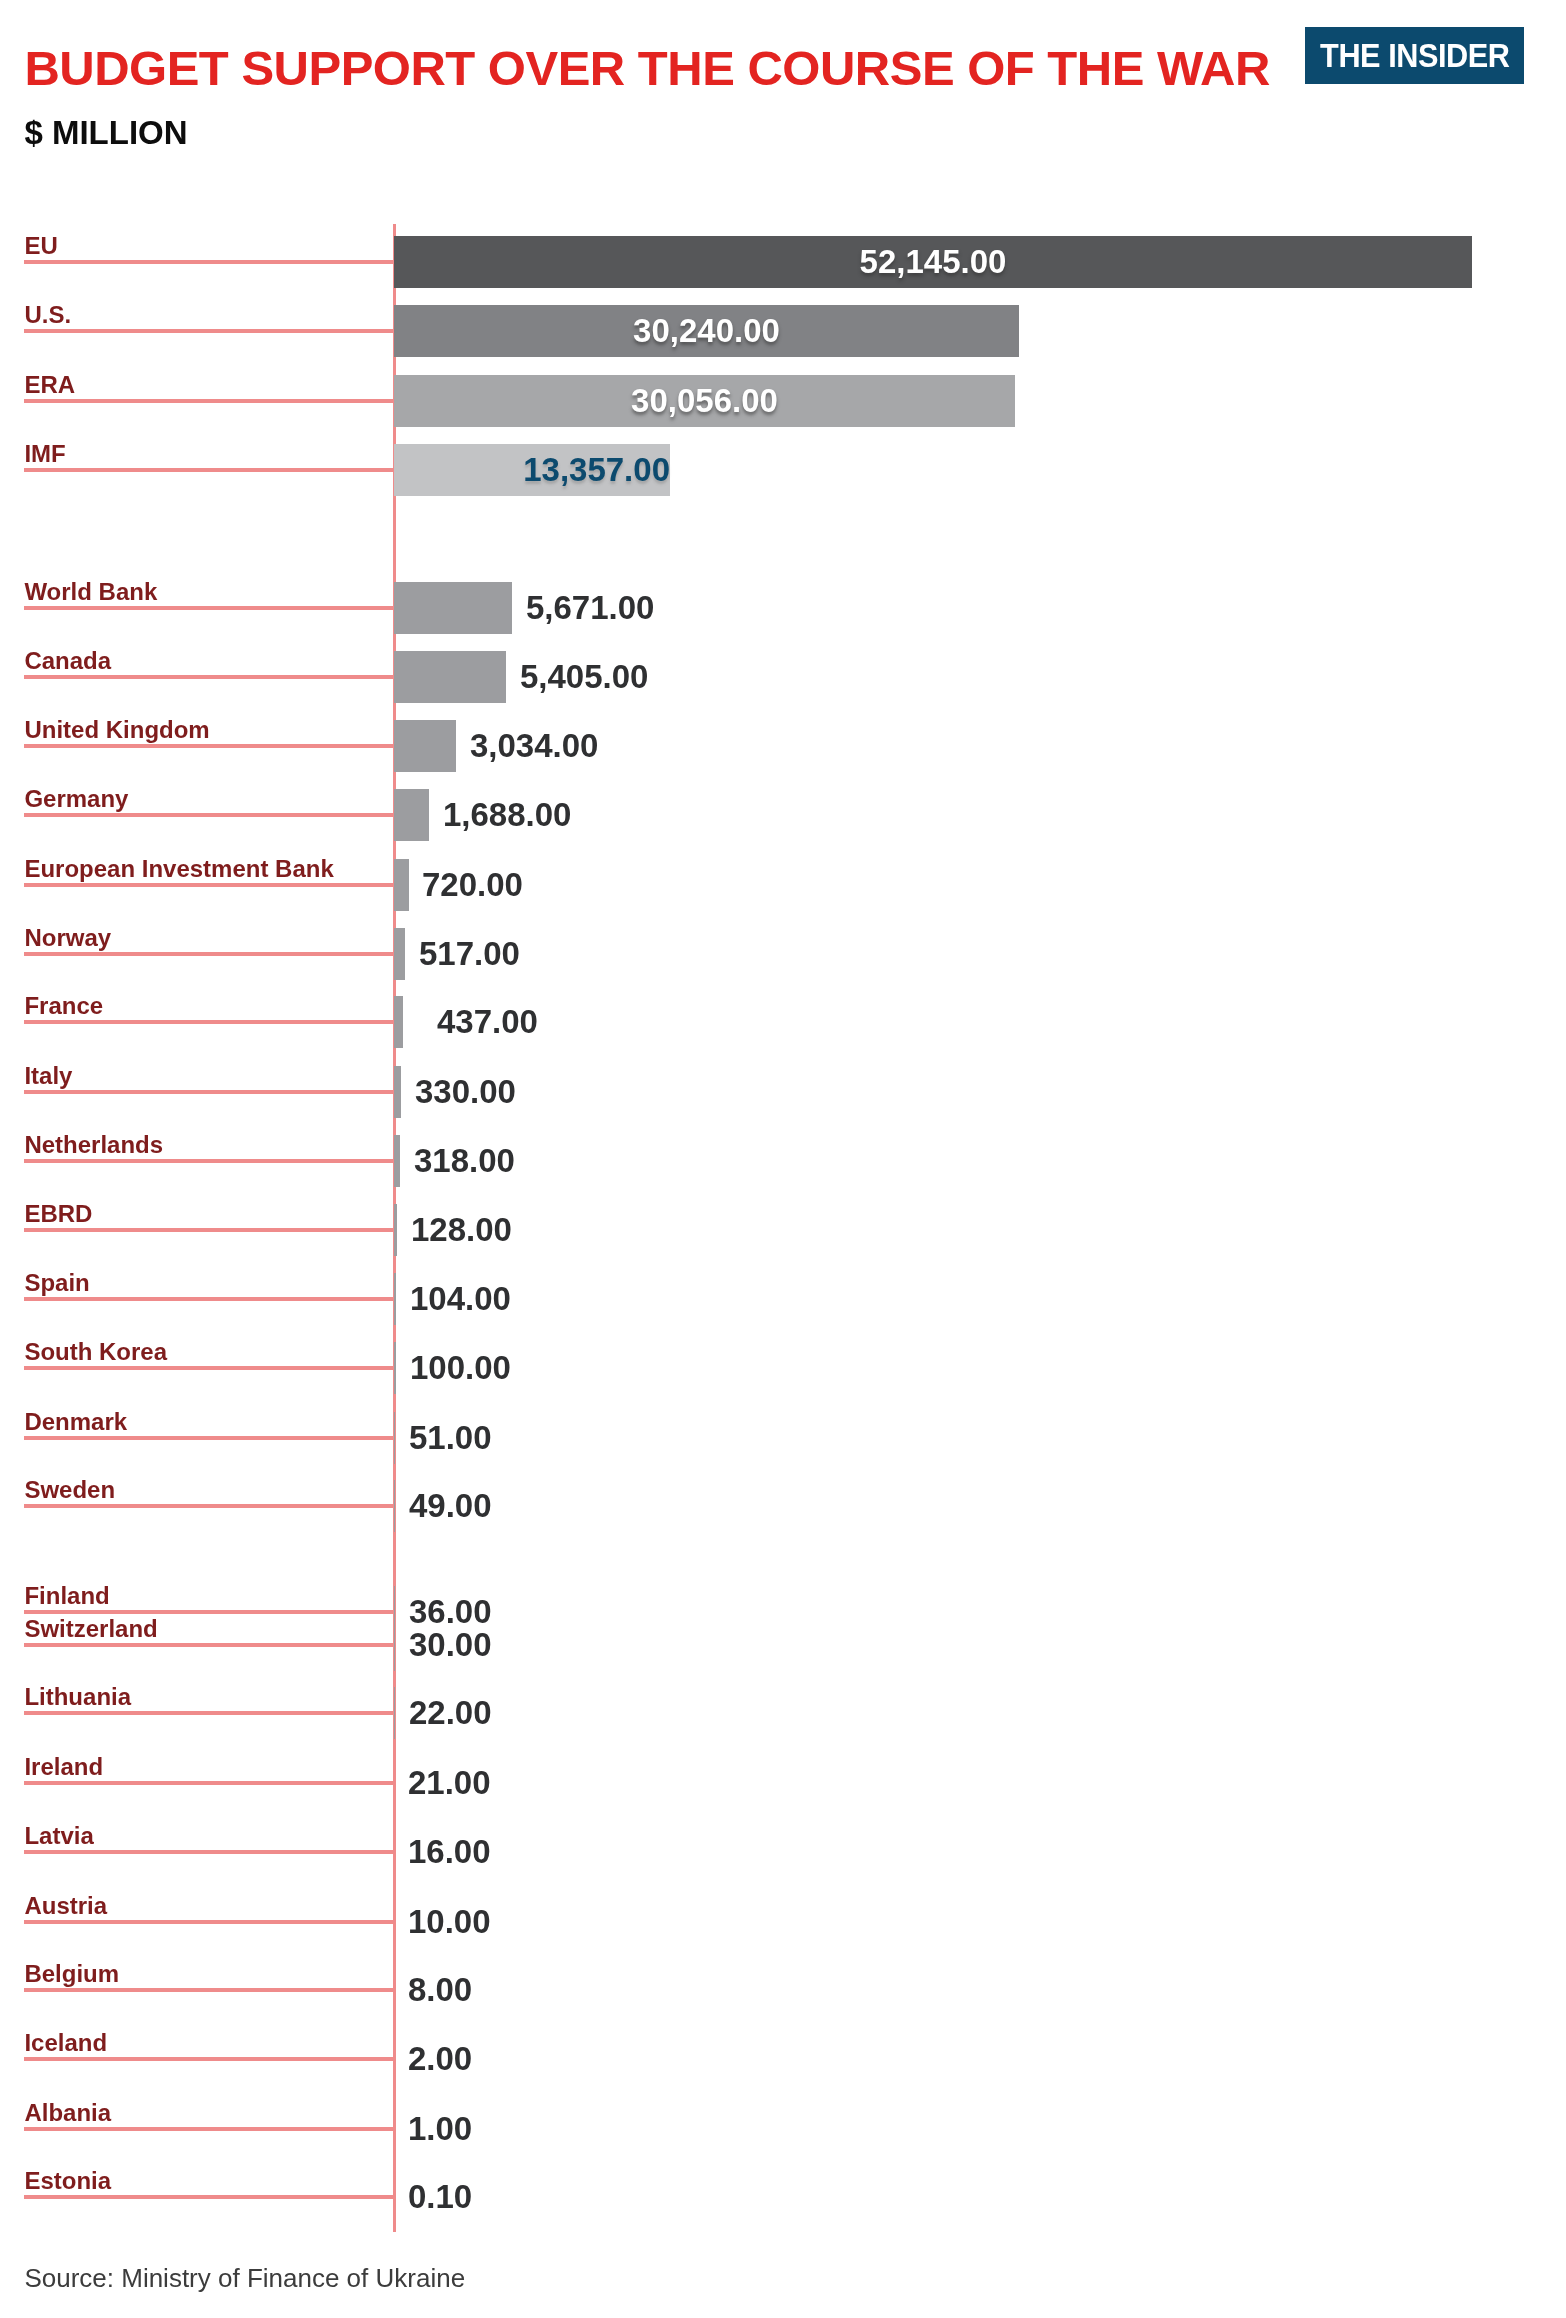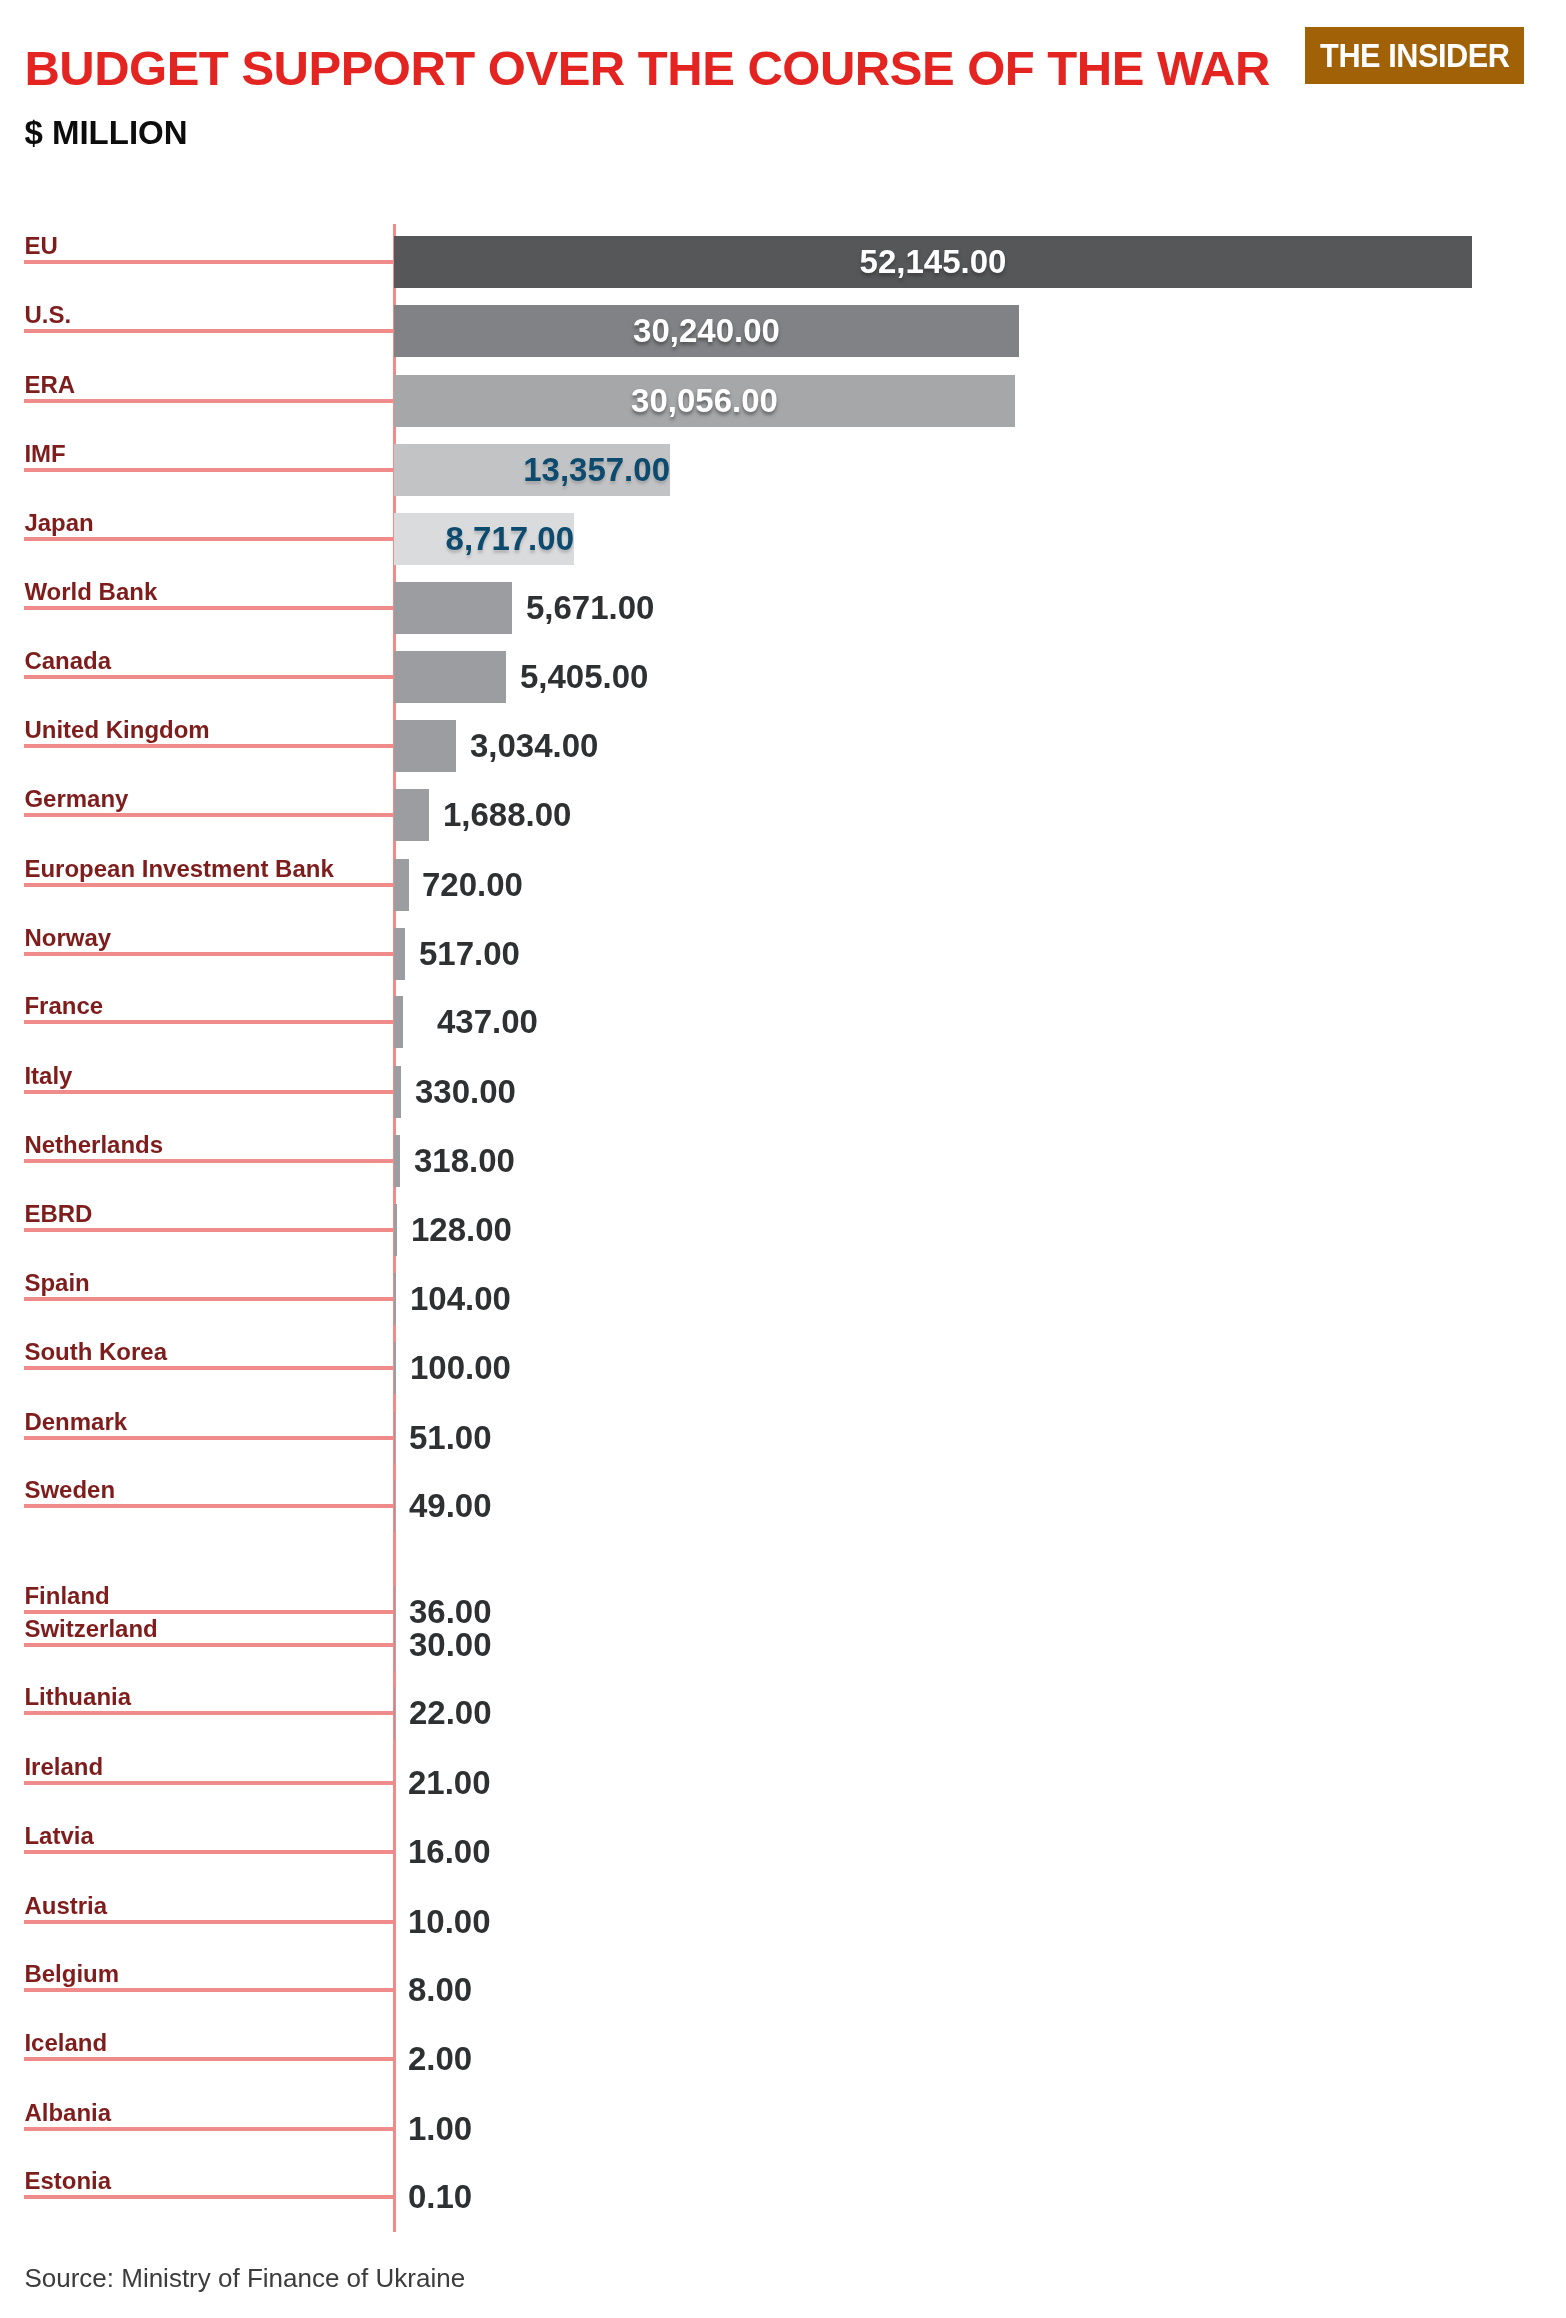--- a/index.html
+++ b/index.html
@@ -49,21 +49,21 @@
     position:absolute;left:24.4px;top:2263px;
     font-size:26px;color:#3c3c3c;line-height:31px;
   }
 </style>
 </head>
 <body>
 
 <div id="page">
   <div id="title" style="color: rgb(227, 36, 33);">BUDGET SUPPORT OVER THE COURSE OF THE WAR</div>
   <div id="subtitle">$ MILLION</div>
-  <div id="logo" style="background: #a16207;">
+  <div id="logo" style="background: #0c4a6e;">
     <span>THE INSIDER</span>
   </div>
   <div id="chart">
     <div id="axis" style="left: 393px; top: 224px; height: 2008px; background: rgb(239, 139, 139);"></div>
 
   <div class="row" style="top: 232px;">
         <div class="cat">EU</div>
         <div class="rule" style="top: 28px; background: rgb(239, 139, 139);"></div>
         <div class="bar" style="left: 394px; width: 1078px; background: rgb(86, 87, 89);"></div>
         <div class="val inside light" style="left: 394px; width: 1078px;">52,145.00</div>
@@ -79,26 +79,20 @@
         <div class="rule" style="top: 28px; background: rgb(239, 139, 139);"></div>
         <div class="bar" style="left: 394px; width: 621px; background: rgb(166, 167, 169);"></div>
         <div class="val inside light" style="left: 394px; width: 621px;">30,056.00</div>
       </div>
       <div class="row" style="top: 440px;">
         <div class="cat">IMF</div>
         <div class="rule" style="top: 28px; background: rgb(239, 139, 139);"></div>
         <div class="bar" style="left: 394px; width: 276px; background: rgb(194, 195, 197);"></div>
         <div class="val inside darkin" style="left: 394px; width: 276px;">13,357.00</div>
       </div>
-      <div class="row" style="top: 509px;">
-        <div class="cat">Japan</div>
-        <div class="rule" style="top: 28px; background: rgb(239, 139, 139);"></div>
-        <div class="bar" style="left: 394px; width: 180px; background: rgb(218, 219, 221);"></div>
-        <div class="val inside darkin" style="left: 394px; width: 180px;">8,717.00</div>
-      </div>
       <div class="row" style="top: 578px;">
         <div class="cat">World Bank</div>
         <div class="rule" style="top: 28px; background: rgb(239, 139, 139);"></div>
         <div class="bar" style="left: 394px; width: 118px; background: rgb(156, 157, 160);"></div>
         <div class="val outside" style="left: 526px;">5,671.00</div>
       </div>
       <div class="row" style="top: 647px;">
         <div class="cat">Canada</div>
         <div class="rule" style="top: 28px; background: rgb(239, 139, 139);"></div>
         <div class="bar" style="left: 394px; width: 112px; background: rgb(156, 157, 160);"></div>

